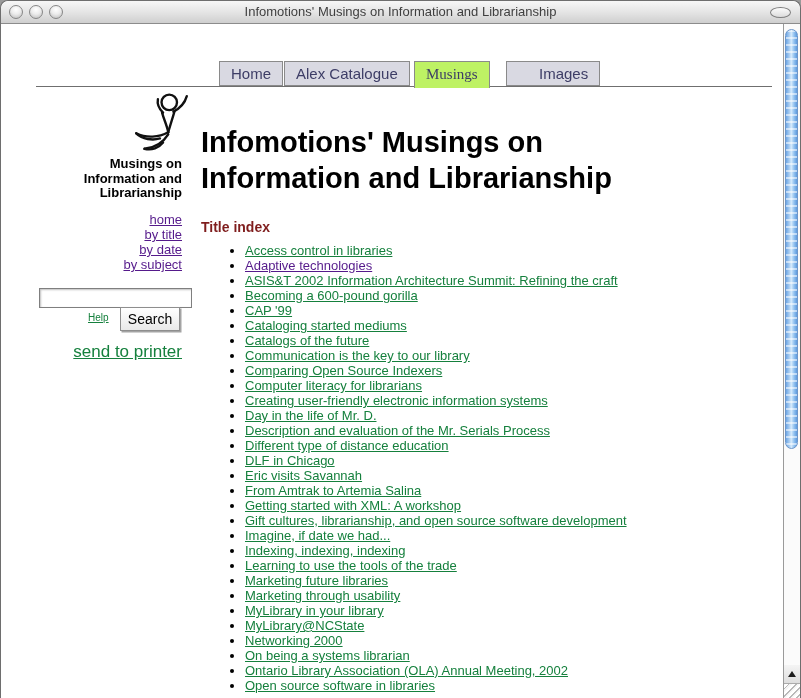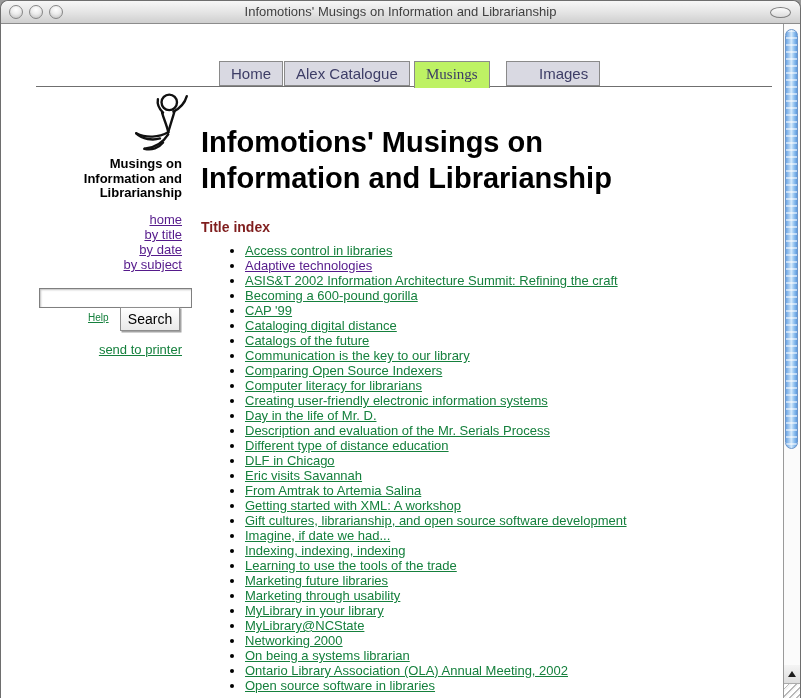--- a/index.html
+++ b/index.html
@@ -57,21 +57,21 @@
     font-size:13px;line-height:15px;}
   .side-nav a{display:block;}
   .search-input{position:absolute;left:38px;top:287px;width:153px;height:20px;box-sizing:border-box;
     border:1px solid #7f7f7f;box-shadow:inset 1px 1px 2px rgba(0,0,0,.25);
     font-size:13px;padding:0 3px;background:#fff;}
   .help-link{position:absolute;left:87px;top:311px;font-size:10px;}
   .search-btn{position:absolute;left:119px;top:306px;width:60px;height:24px;
     background:linear-gradient(#ffffff,#e9e9e9);border:1px solid #8e8e8e;
     box-shadow:1.5px 1.5px 0 rgba(90,90,90,.55);
     font-family:"Liberation Sans",sans-serif;font-size:14px;color:#000;text-align:center;}
-  .print-wrap{position:absolute;left:20px;top:341px;width:161px;text-align:right;font-size:13px;}
+  .print-wrap{position:absolute;left:20px;top:341px;width:161px;text-align:right;font-size:17px;}
 
   
   .h1{position:absolute;left:200px;top:104px;width:490px;
     font-size:29px;line-height:36px;font-weight:bold;color:#000;}
   .h2{position:absolute;left:200px;top:202px;font-size:14px;line-height:24px;font-weight:bold;color:#7f1d1d;}
   .title-list{position:absolute;left:200px;top:242px;width:575px;margin:0;padding:0 0 0 44px;
     font-size:13px;line-height:15px;}
   .title-list li{margin:0;padding:0;color:#000;}
 </style>
 </head>
@@ -134,21 +134,21 @@
 
   <h1 class="h1" data-name="page-title">Infomotions' Musings on Information and Librarianship</h1>
   <h2 class="h2" data-name="section-title">Title index</h2>
 
   <ul class="title-list" data-name="title-index-list">
     <li data-name="list-item"><a data-name="title-link" class="link">Access control in libraries</a></li>
     <li data-name="list-item"><a data-name="title-link" class="visited">Adaptive technologies</a></li>
     <li data-name="list-item"><a data-name="title-link" class="link">ASIS&amp;T 2002 Information Architecture Summit: Refining the craft</a></li>
     <li data-name="list-item"><a data-name="title-link" class="link">Becoming a 600-pound gorilla</a></li>
     <li data-name="list-item"><a data-name="title-link" class="link">CAP '99</a></li>
-    <li data-name="list-item"><a data-name="title-link" class="link">Cataloging digital distance</a></li>
+    <li data-name="list-item"><a data-name="title-link" class="link">Cataloging started mediums</a></li>
     <li data-name="list-item"><a data-name="title-link" class="link">Catalogs of the future</a></li>
     <li data-name="list-item"><a data-name="title-link" class="link">Communication is the key to our library</a></li>
     <li data-name="list-item"><a data-name="title-link" class="link">Comparing Open Source Indexers</a></li>
     <li data-name="list-item"><a data-name="title-link" class="link">Computer literacy for librarians</a></li>
     <li data-name="list-item"><a data-name="title-link" class="link">Creating user-friendly electronic information systems</a></li>
     <li data-name="list-item"><a data-name="title-link" class="link">Day in the life of Mr. D.</a></li>
     <li data-name="list-item"><a data-name="title-link" class="link">Description and evaluation of the Mr. Serials Process</a></li>
     <li data-name="list-item"><a data-name="title-link" class="link">Different type of distance education</a></li>
     <li data-name="list-item"><a data-name="title-link" class="link">DLF in Chicago</a></li>
     <li data-name="list-item"><a data-name="title-link" class="link">Eric visits Savannah</a></li>

